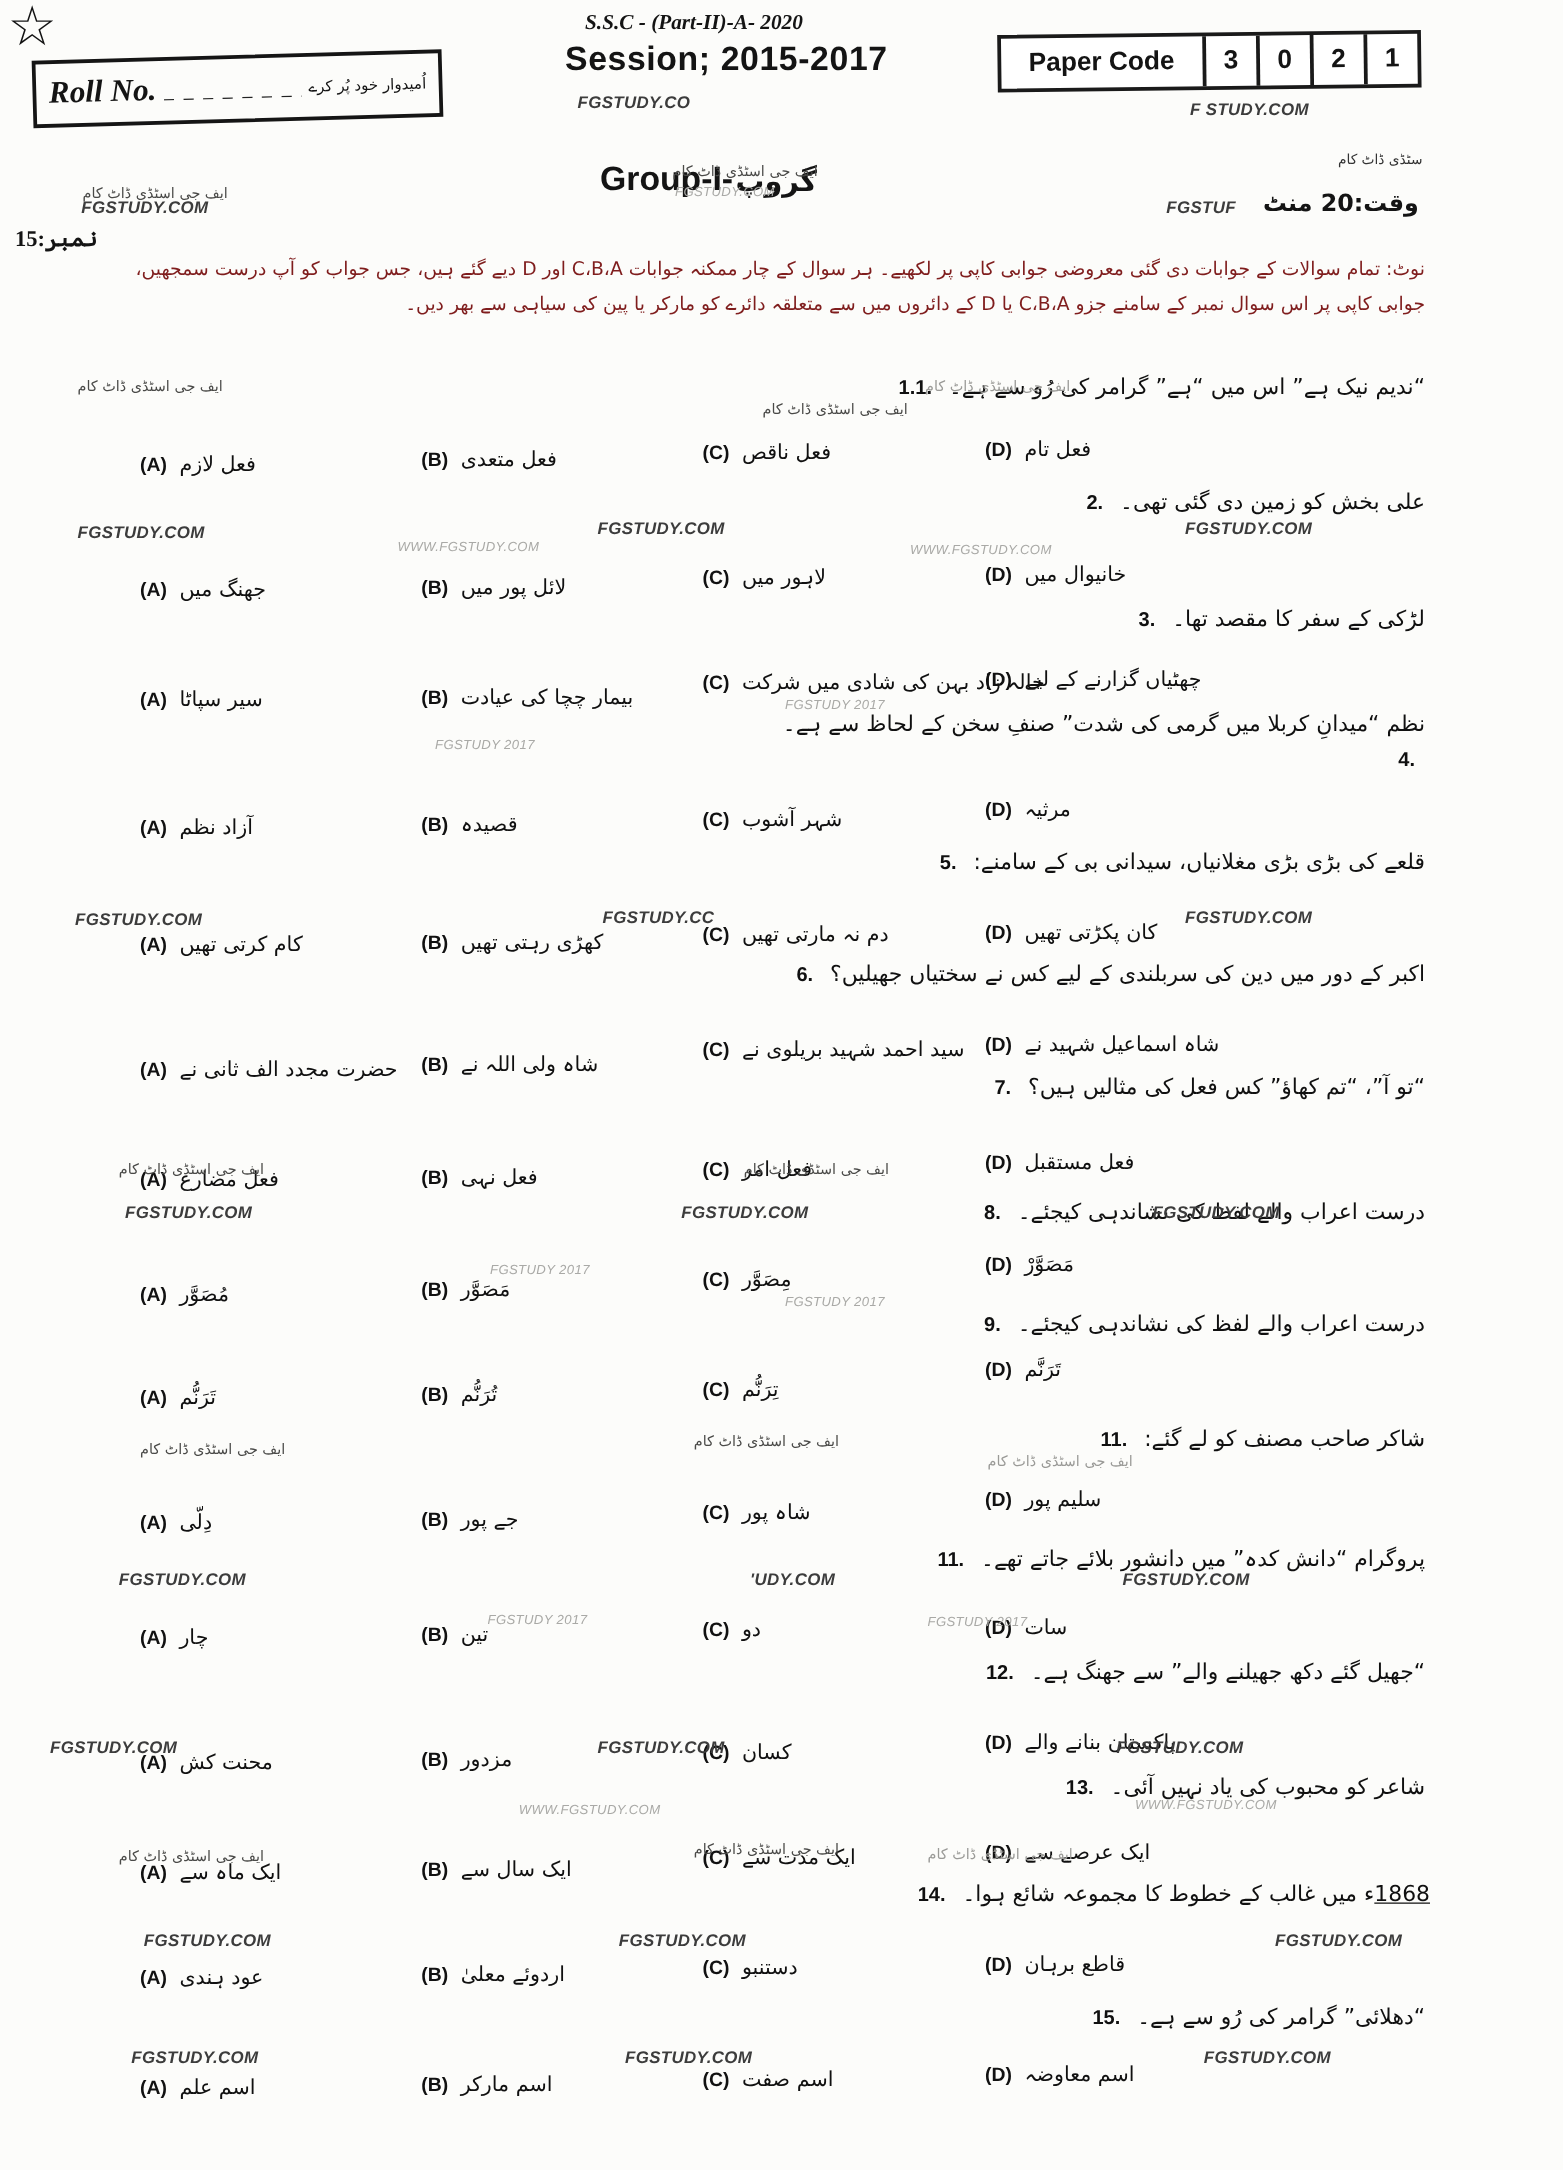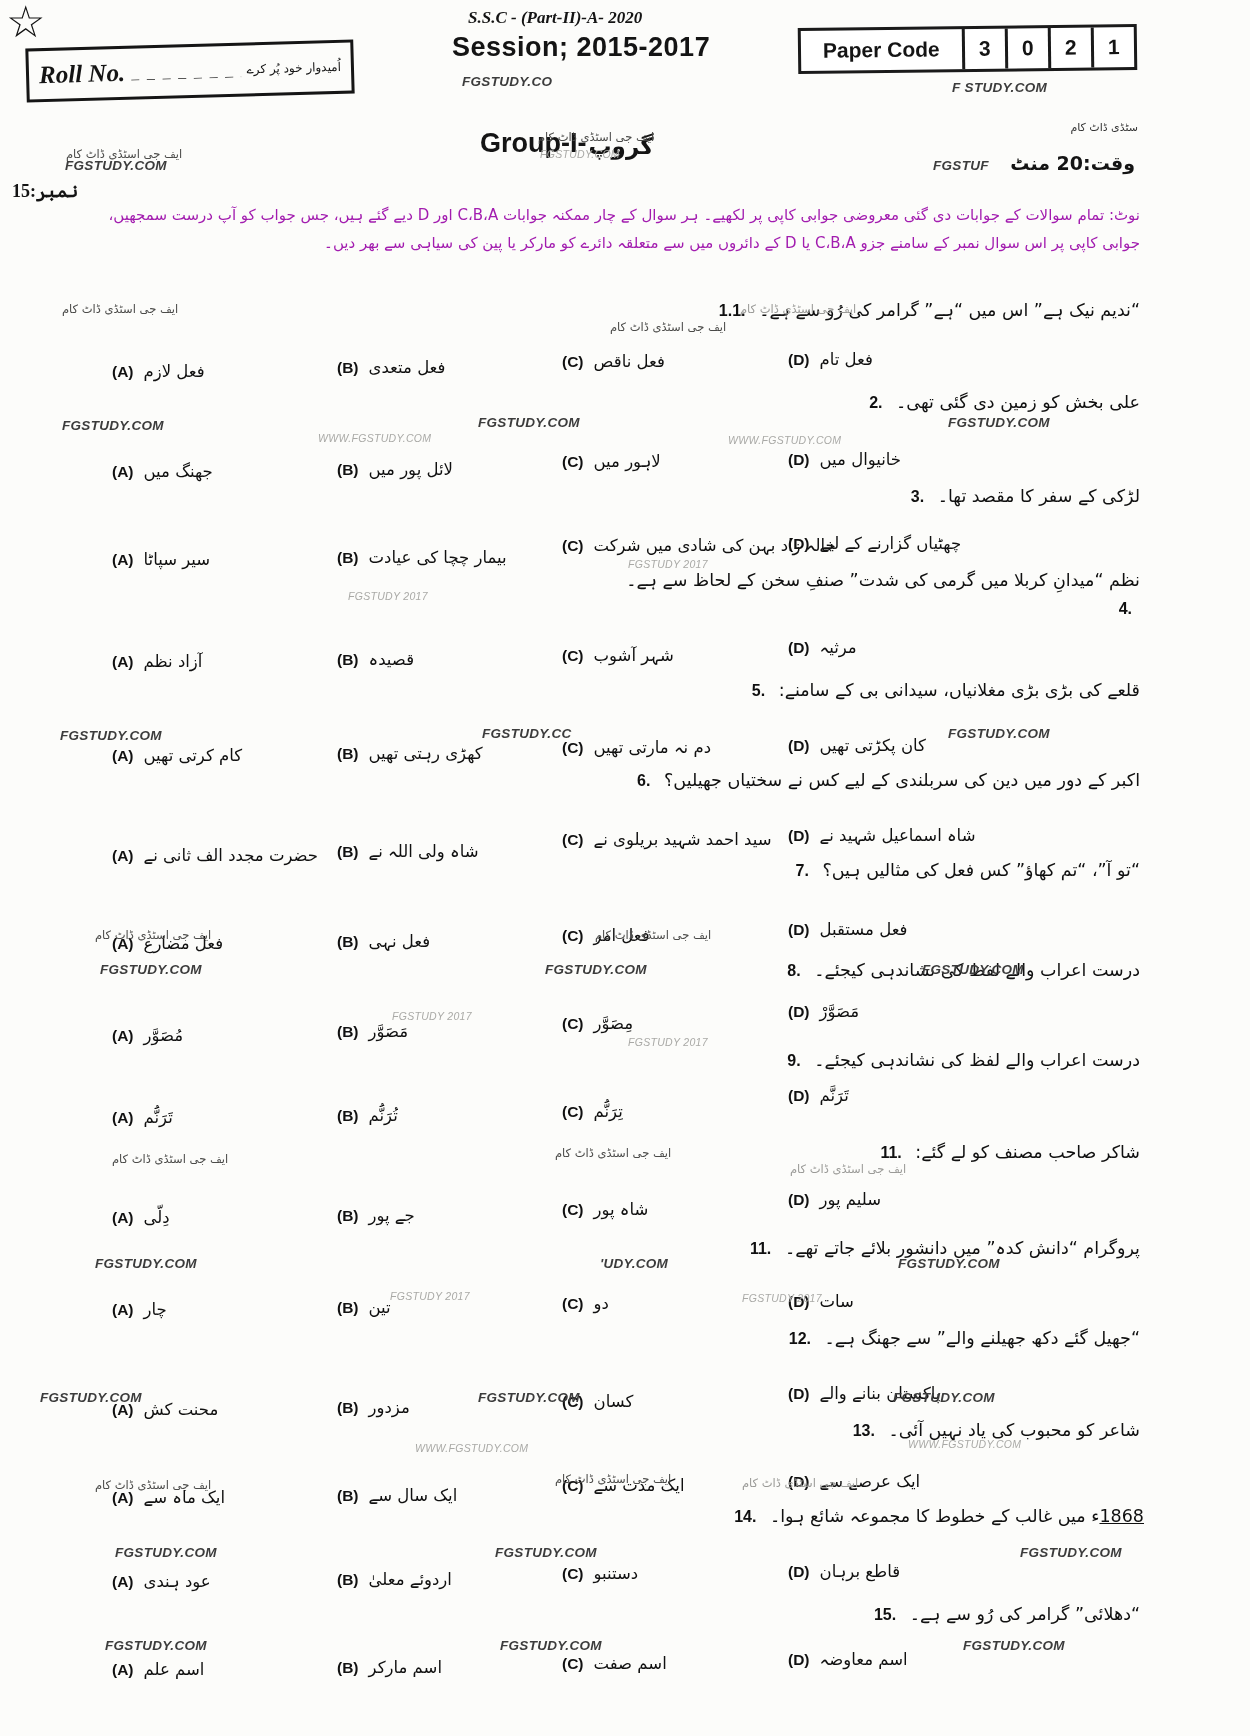--- a/index.html
+++ b/index.html
@@ -23,21 +23,21 @@
   .papercode .pc-label{padding:8px 22px;font-weight:bold;font-size:21px;border-right:3px solid #1a1a1a;}
   .papercode .pc-digit{width:40px;display:flex;align-items:center;justify-content:center;
       font-weight:bold;font-size:21px;border-right:3px solid #1a1a1a;}
   .papercode .pc-digit:last-child{border-right:none;}
   .subject{right:112px;top:86px;text-align:right;}
   .subject-small{font-size:11px;color:#333;margin-top:35px;}
   .subject-title{font-size:35px;font-weight:bold;}
   .subject-type{font-size:20px;font-weight:bold;}
   .time-line{right:115px;top:152px;font-size:19px;font-weight:bold;}
   .marks{left:12px;top:180px;font-size:18px;font-weight:bold;font-family:"Liberation Serif",serif;}
-  .note{right:110px;top:202px;width:1045px;font-size:15px;line-height:1.85;text-align:right;color:#a21caf;}
+  .note{right:110px;top:202px;width:1045px;font-size:15px;line-height:1.85;text-align:right;color:#7f1d1d;}
 
   
   .question{position:absolute;direction:rtl;text-align:right;font-size:17.5px;line-height:1.6;color:#101010;}
   .qnum{direction:ltr;unicode-bidi:isolate;font-weight:bold;font-size:16px;font-family:"Liberation Sans",sans-serif;margin-right:8px;}
   .opt{position:absolute;display:flex;align-items:baseline;gap:10px;white-space:nowrap;}
   .opt .letter{font-weight:bold;font-size:15.5px;color:#111;}
   .opt .otext{font-size:16.5px;color:#101010;}
   u{text-decoration:underline;}
 
   

